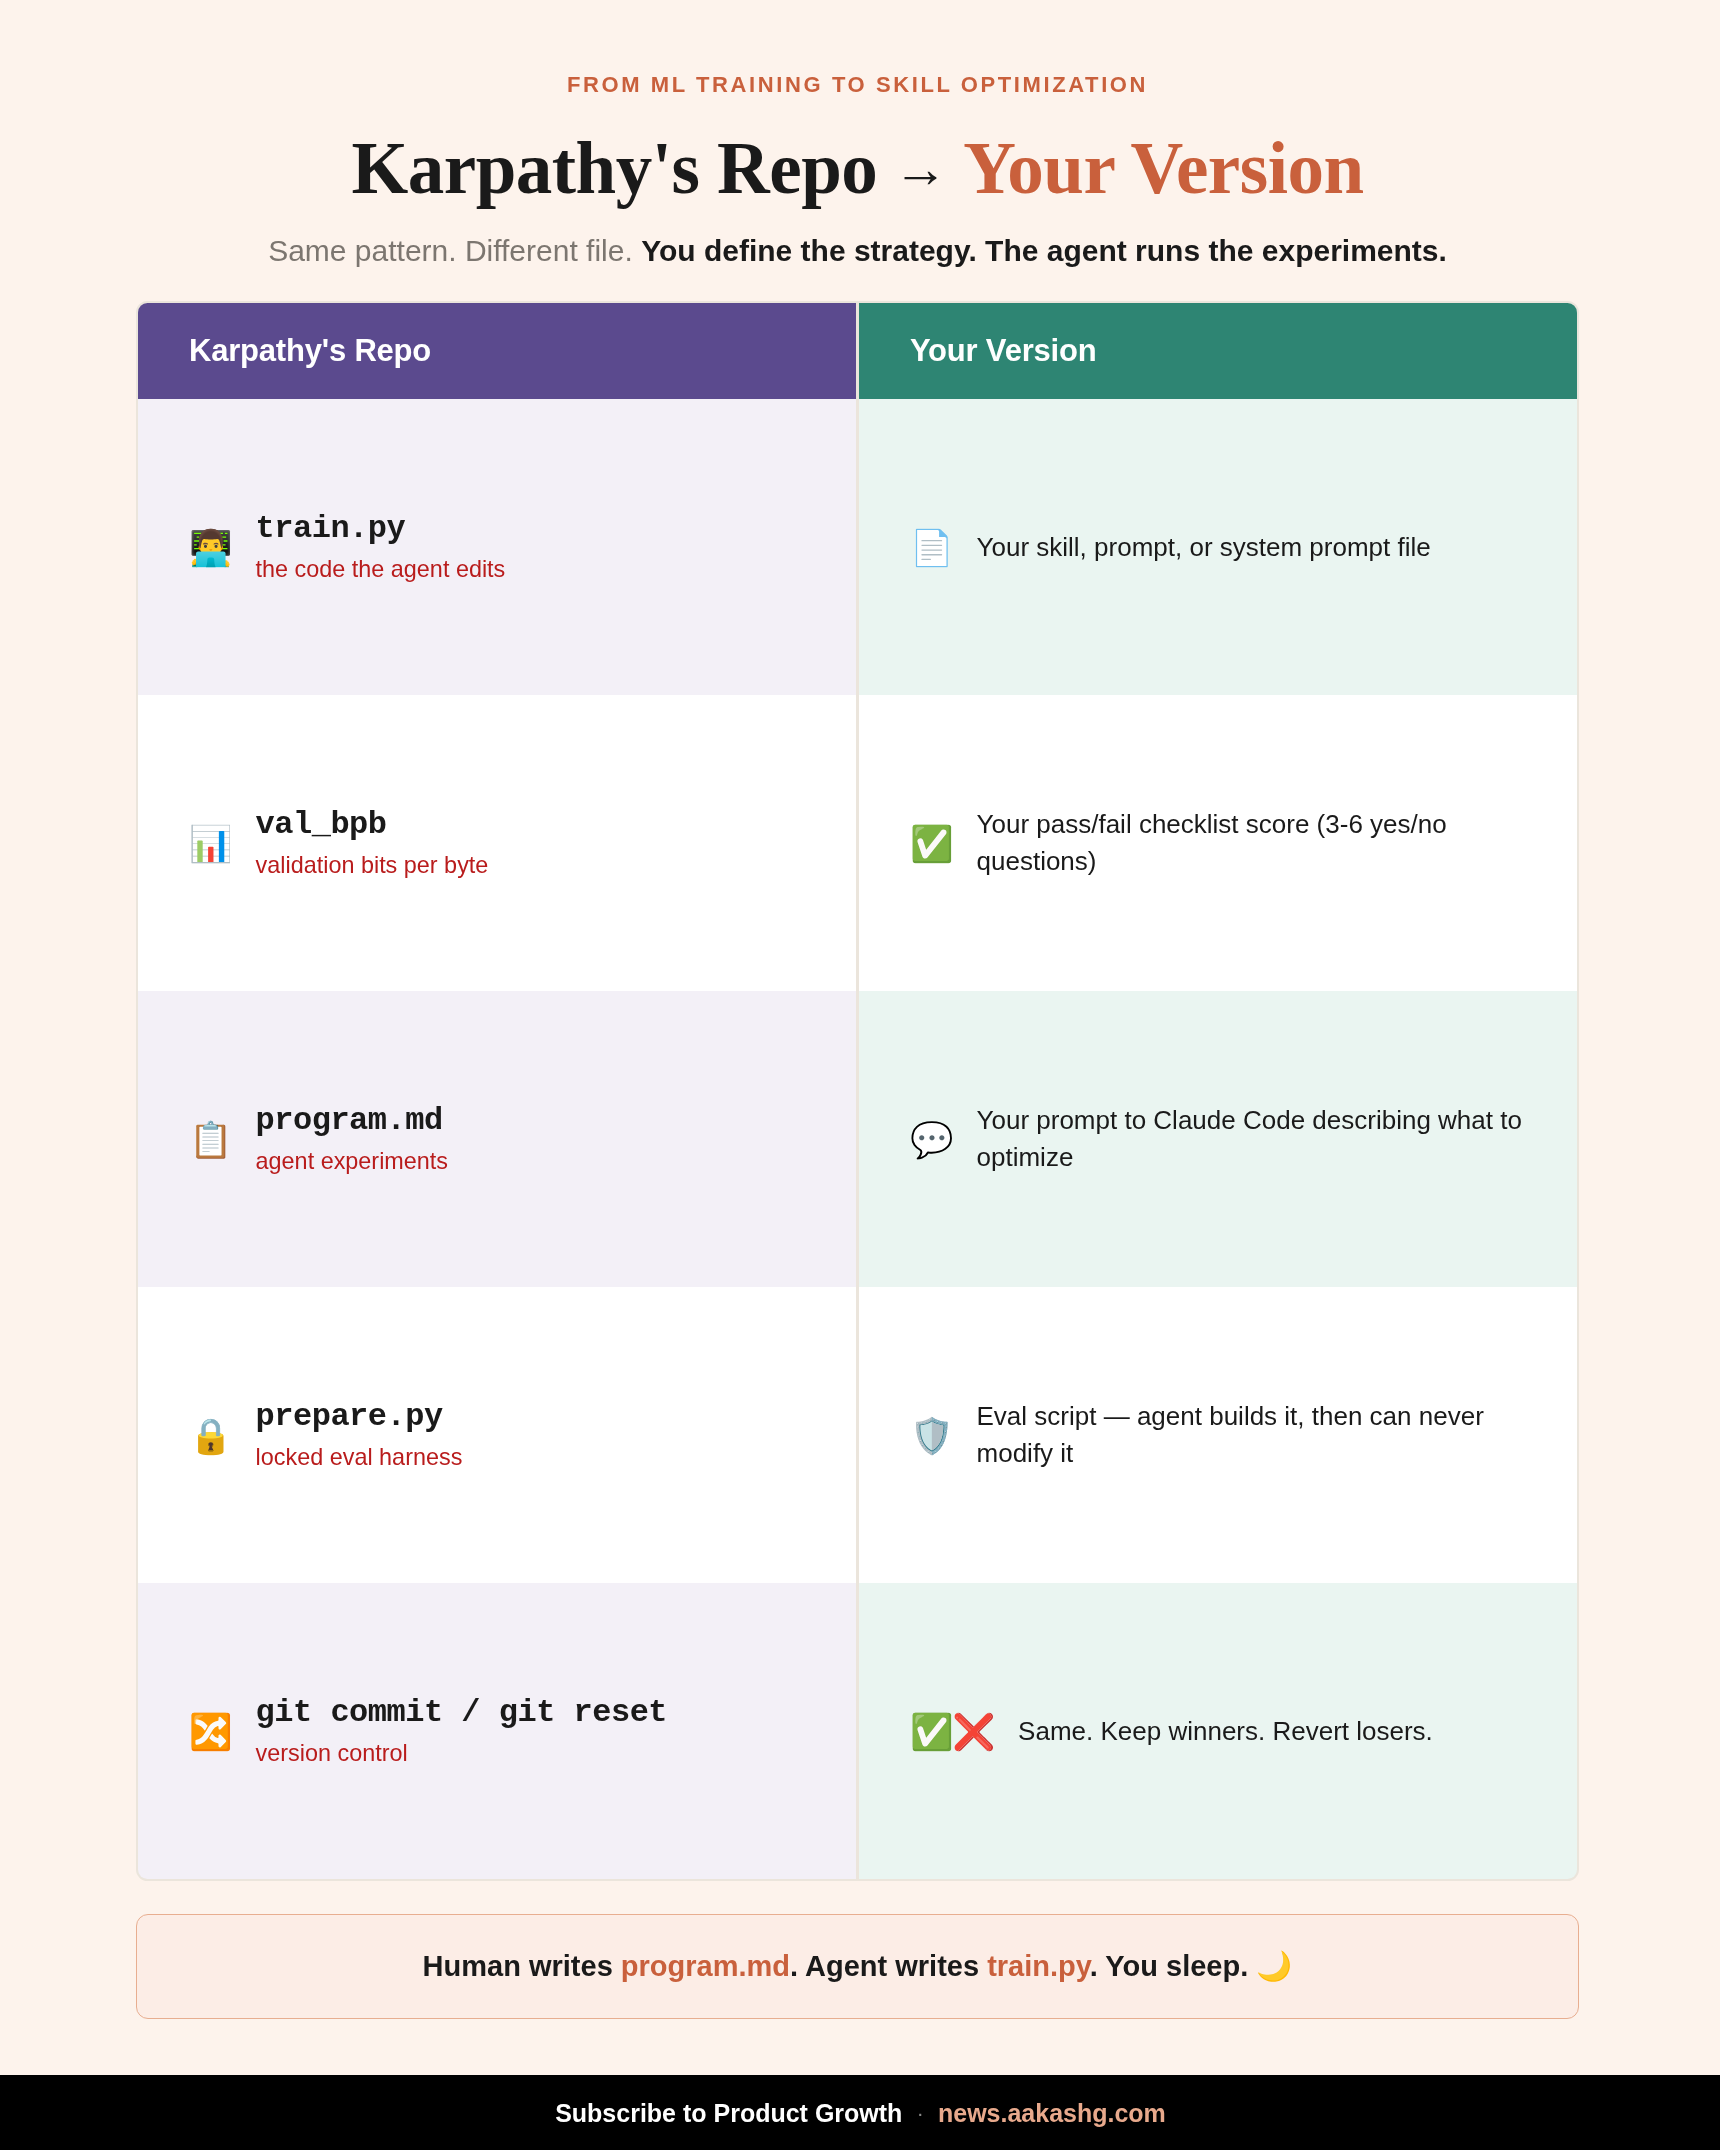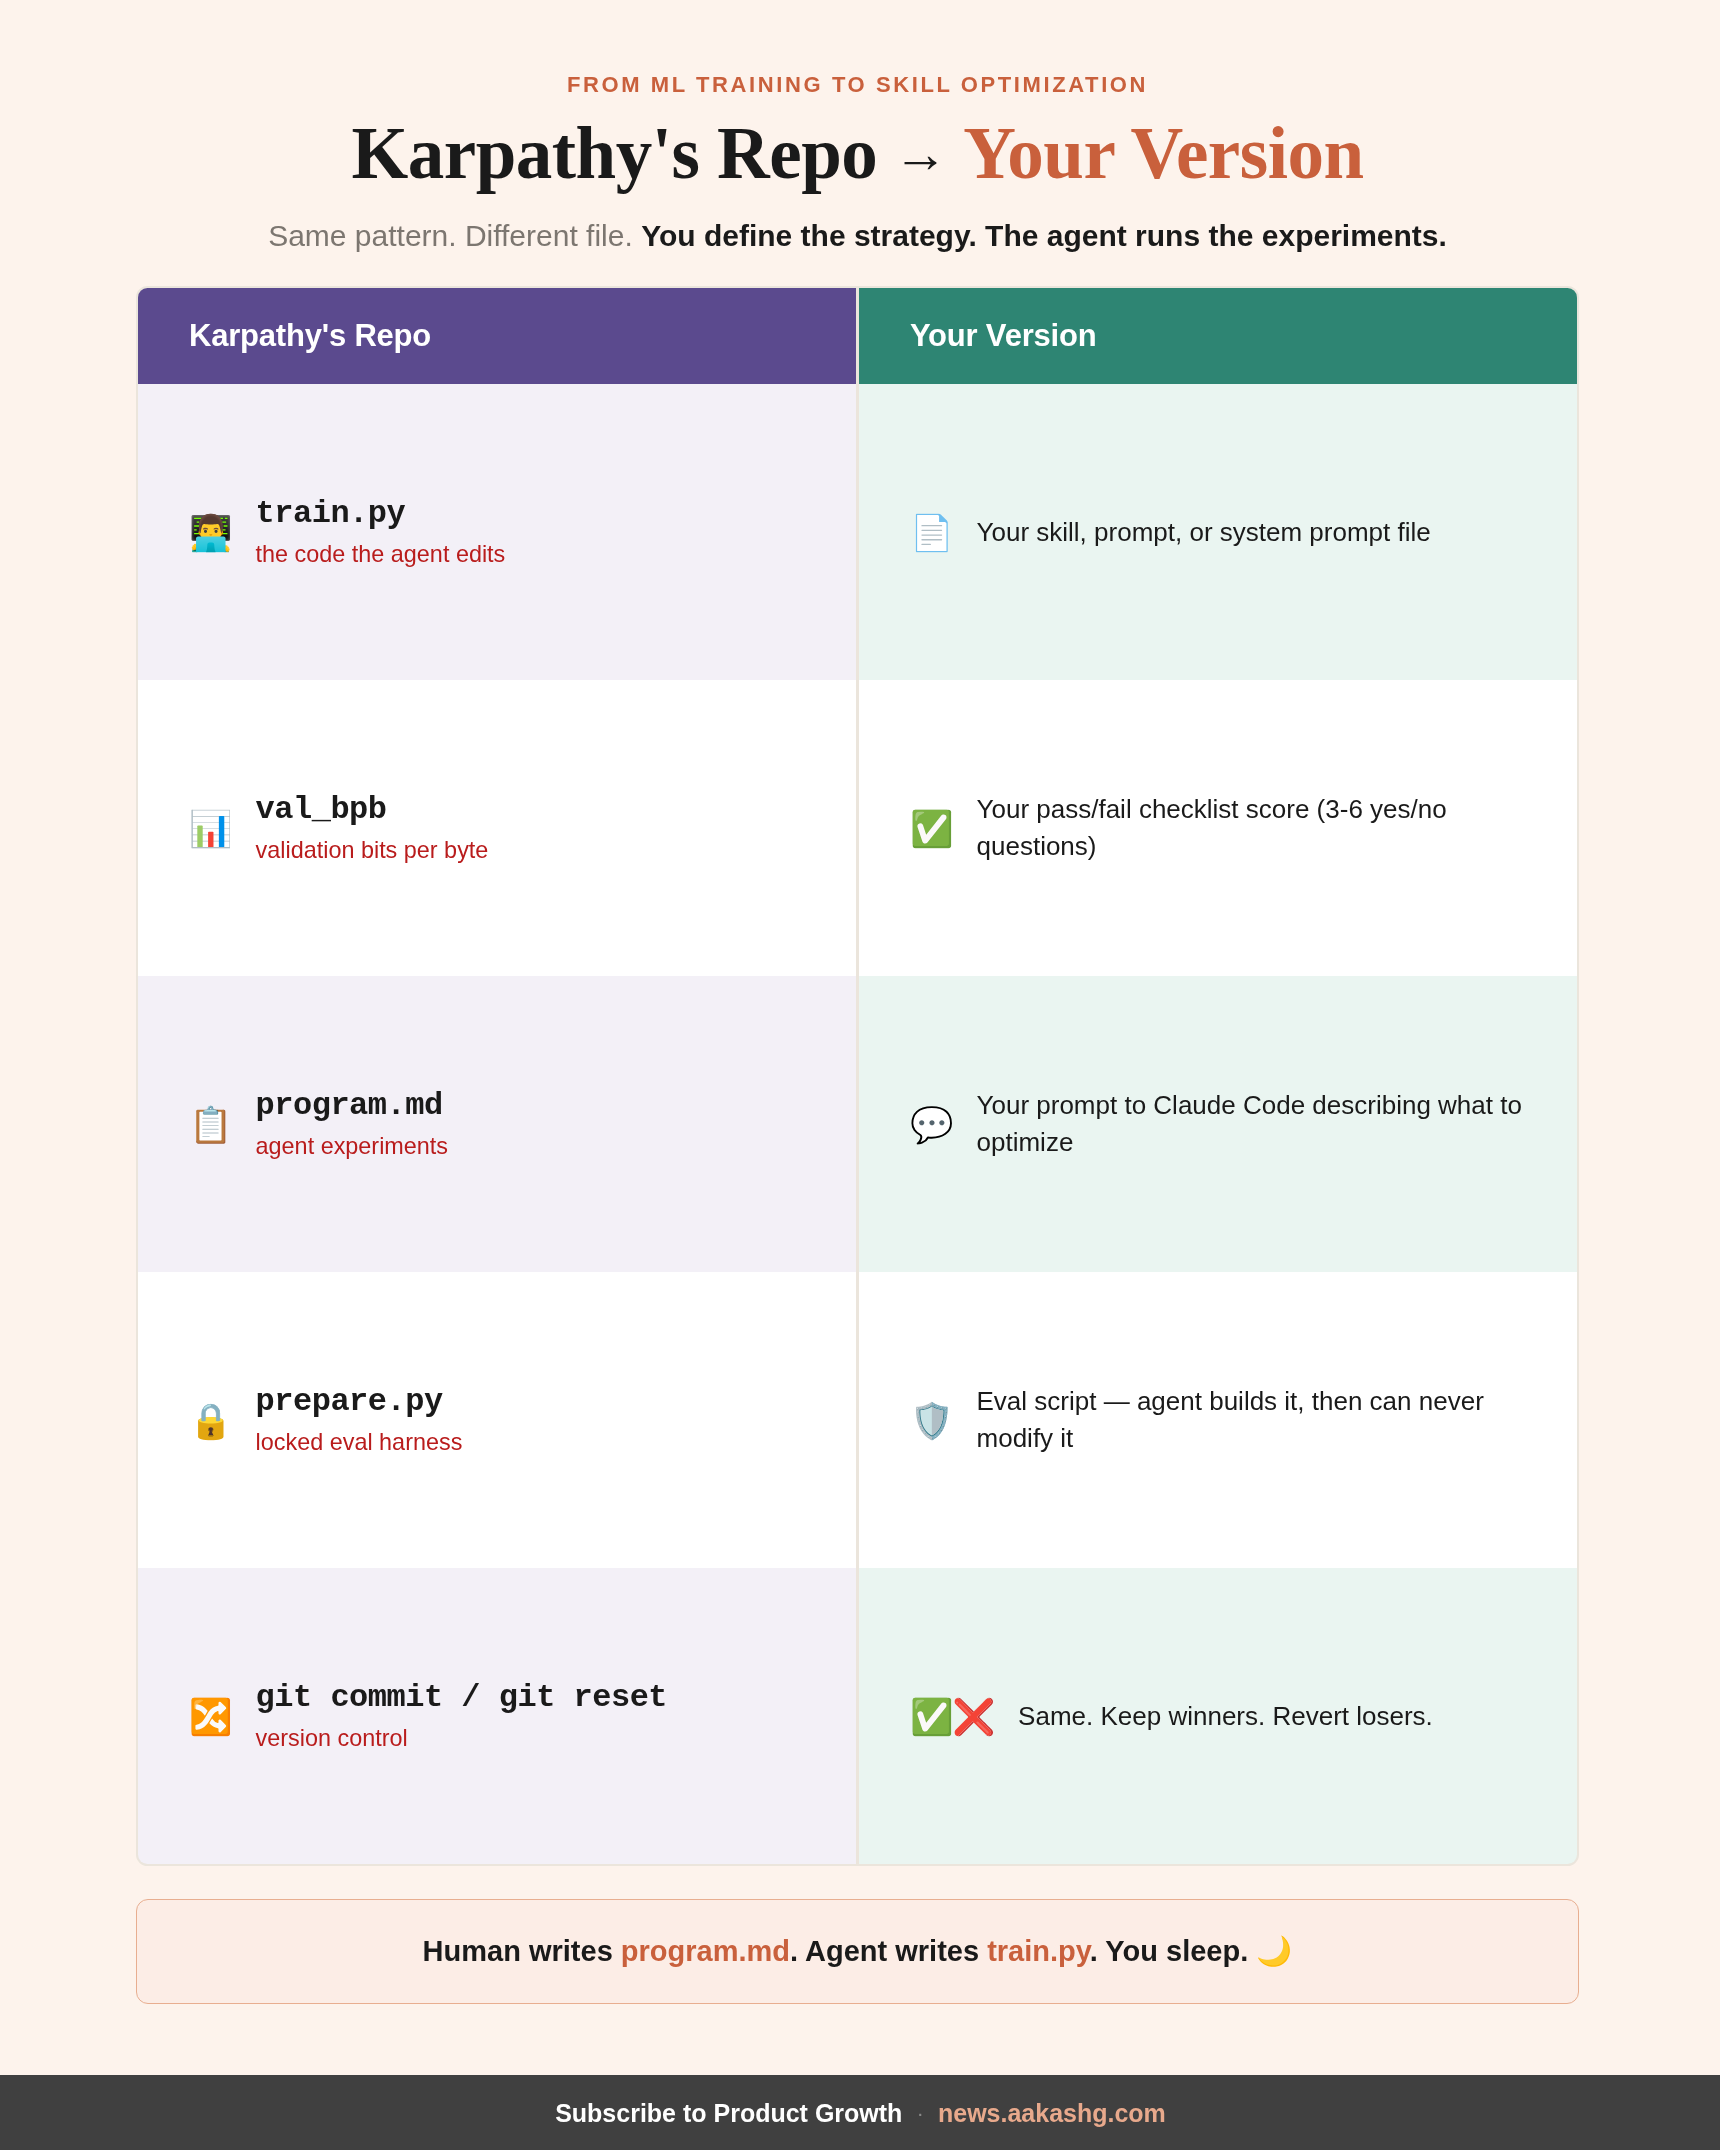--- a/index.html
+++ b/index.html
@@ -34,21 +34,21 @@
   .eyebrow {
     font-size: 22px;
     font-weight: bold;
     letter-spacing: 2.6px;
     color: #C9603C;
     text-transform: uppercase;
     line-height: 1.2;
   }
 
   .title {
-    margin-top: 15px;
+    margin-top: 30px;
     font-family: "Liberation Serif", serif;
     font-weight: bold;
     font-size: 73px;
     line-height: 1.12;
     color: #1A1A1A;
     white-space: nowrap;
     letter-spacing: -0.5px;
   }
 
   .title .arrow {
@@ -177,21 +177,21 @@
   .callout-text .accent { color: #C9603C; }
   .callout-text .moon { font-weight: normal; }
 
   
   .footer {
     position: absolute;
     left: 0;
     bottom: 0;
     width: 1721px;
     height: 76px;
-    background: #404040;
+    background: #000000;
     display: flex;
     align-items: center;
     justify-content: center;
     gap: 14.3px;
   }
 
   .footer-label {
     font-size: 25px;
     font-weight: bold;
     color: #FFFFFF;

